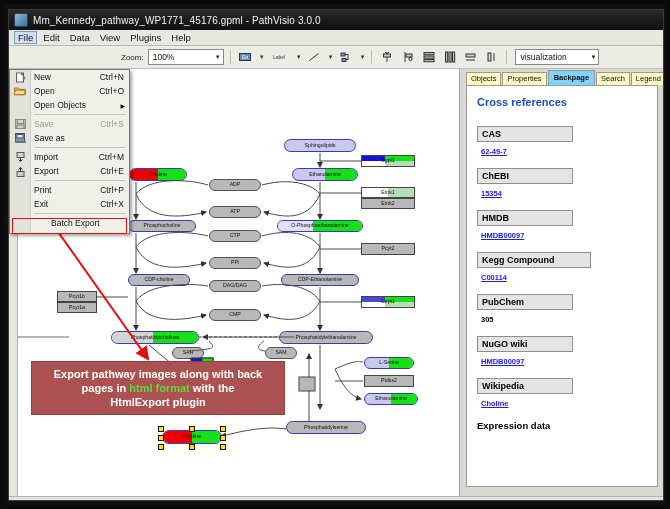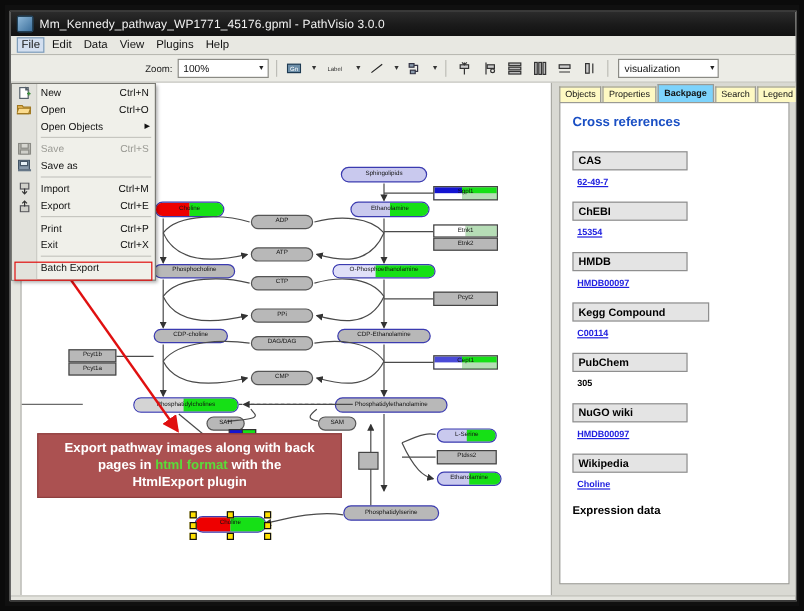--- a/index.html
+++ b/index.html
@@ -542,21 +542,21 @@
          <span>Print</span>
          <span class="acc">Ctrl+P</span>
        </div>
        <div class="fm-row">
          <span>Exit</span>
          <span class="acc">Ctrl+X</span>
        </div>
 
        <div class="fm-sep"></div>
 
-       <div class="fm-row" style="margin-bottom:3px;">
+       <div class="fm-row" style="margin-bottom:3px;margin-left:17px;">
          <span>Batch Export</span>
        </div>
        <div id="batchhl" style="top:148px;"></div>
      </div>
 
    </div>
 
    <div id="side">
      <div id="sidetabs">
        <div class="stab">Objects</div>

